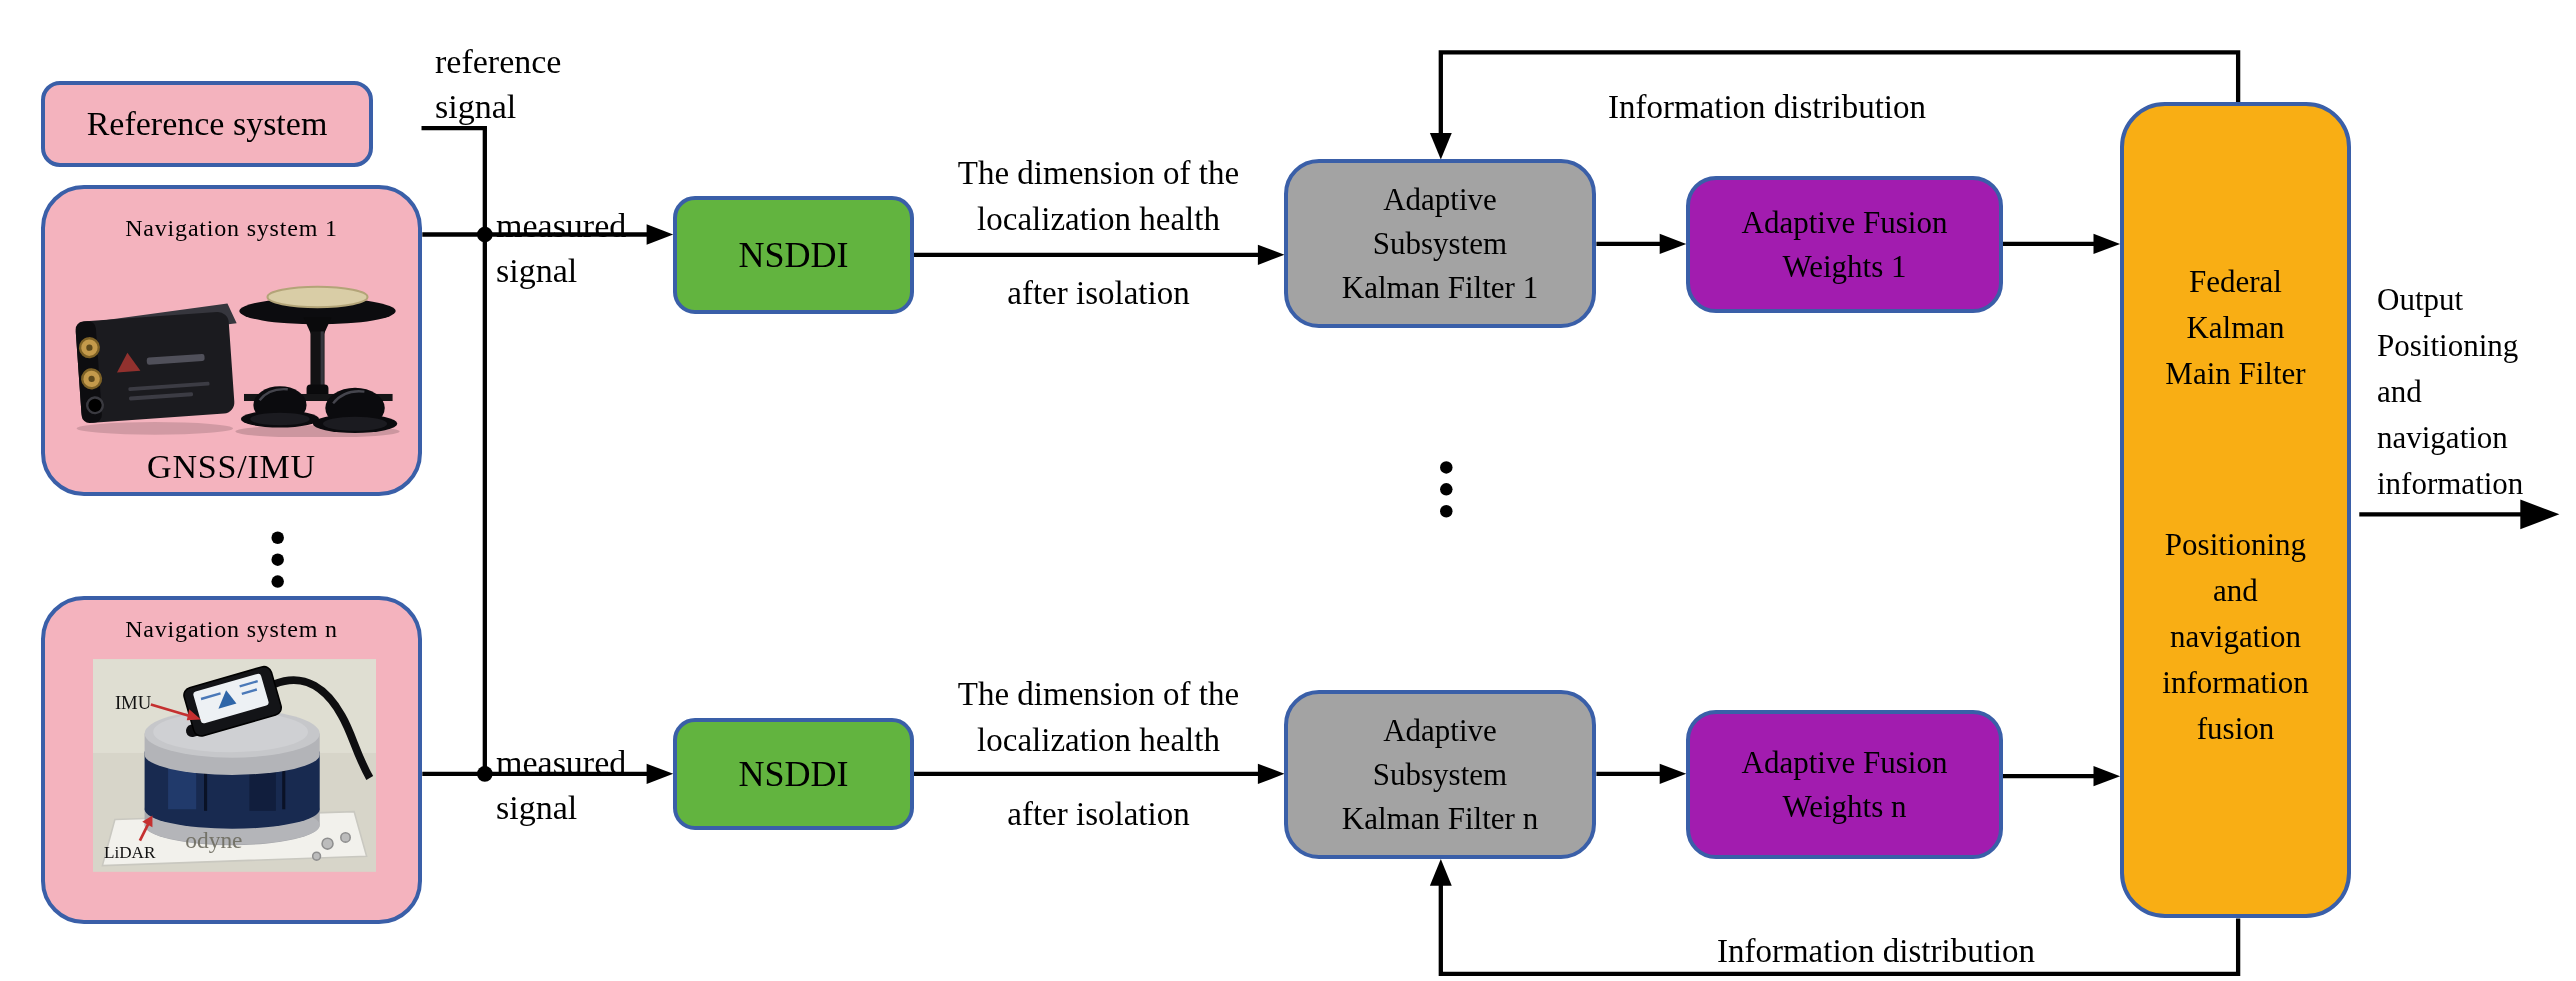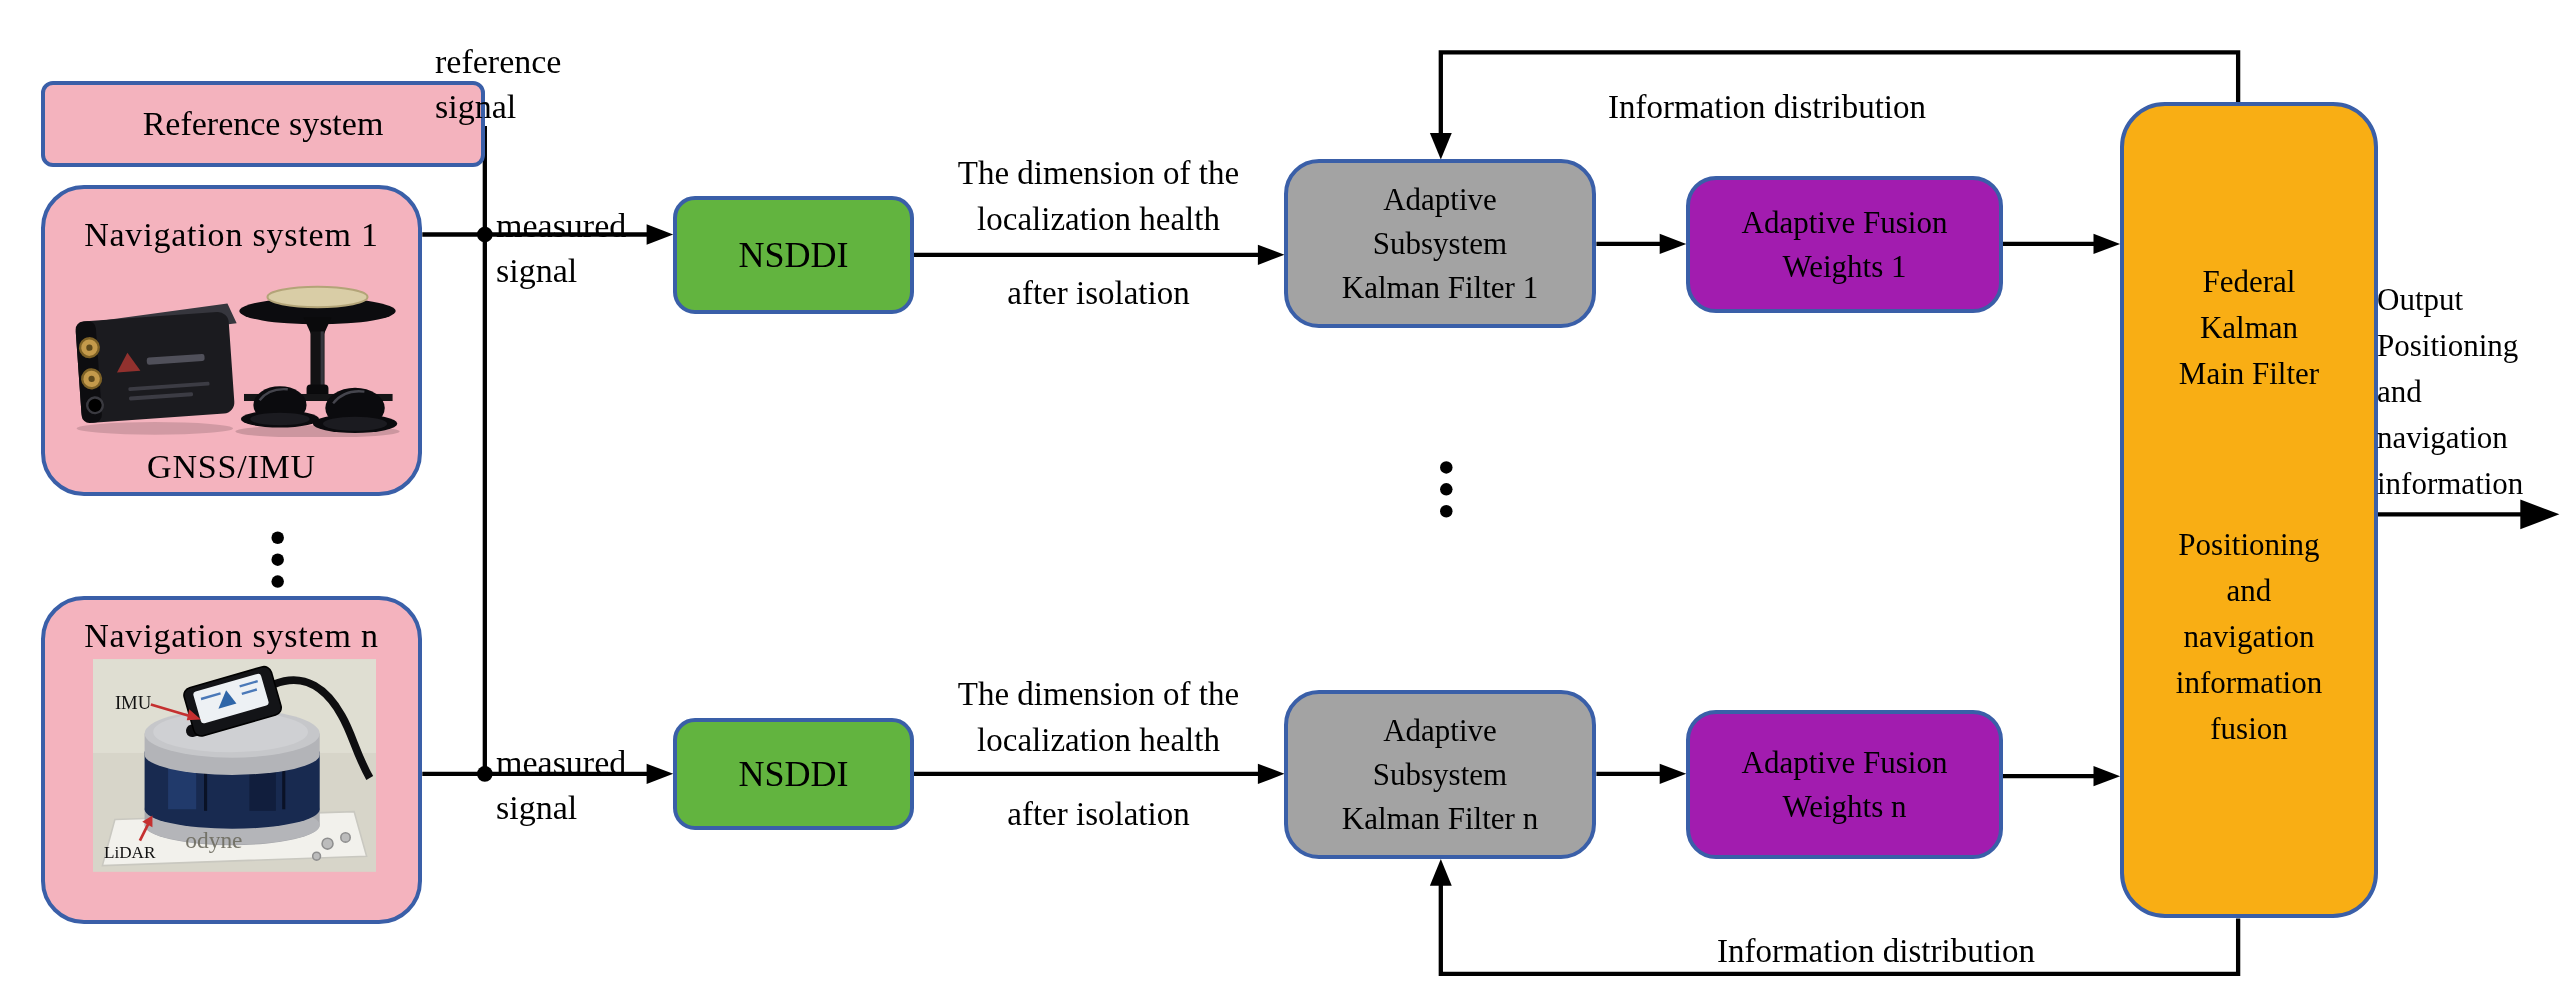--- a/index.html
+++ b/index.html
@@ -13,21 +13,21 @@
   .green{background:#62b43f;}
   .cyan{background:#a3a3a3;}
   .yellow{background:#a21caf;}
   .orange{background:#f9ae14;}
   .t44{font-size:34px;}
   .t40{font-size:31px;line-height:44px;}
   .t46{font-size:36px;}
   .lbl{position:absolute;font-size:34px;line-height:45px;white-space:nowrap;margin-top:8px;}
   .lbl-c{text-align:center;white-space:normal;}
   .navbox{justify-content:flex-start;}
-  .navtitle{font-size:34px;margin-top:0;letter-spacing:0.8px;}
+  .navtitle{font-size:24px;margin-top:0;letter-spacing:0.8px;}
   .navcap{position:absolute;left:0;right:0;text-align:center;font-size:34px;letter-spacing:0.8px;margin-top:11px;}
   .orangeblock{position:absolute;left:0;right:0;text-align:center;font-size:31px;line-height:46px;}
   .outlines div{height:46px;}
 </style>
 </head>
 <body>
 
 <div class="canvas">
 
   <svg class="layer" viewBox="0 0 3295 1255">
@@ -65,21 +65,21 @@
           <circle cx="355" cy="744" r="8"></circle>
       </g>
       <g>
         <circle cx="1850" cy="598" r="8"></circle>
           <circle cx="1850" cy="626" r="8"></circle>
           <circle cx="1850" cy="654" r="8"></circle>
       </g>
     </g>
   </svg>
 
-  <div class="node pink t44" style="left:41px;top:81px;width:444px;height:86px;border-radius:12px;">
+  <div class="node pink t44" style="left:41px;top:81px;width:332px;height:86px;border-radius:19px;">
     <span>Reference system</span>
   </div>
 
   <div class="node pink navbox" style="left:41px;top:185px;width:381px;height:311px;border-radius:43px;">
     <div class="navtitle" style="margin-top:23.5px;">Navigation system 1</div>
     <svg style="position:absolute;left:15.6px;top:72px;" width="348" height="176" viewBox="0 0 445 225">
       <ellipse cx="120" cy="214" rx="100" ry="8" fill="rgba(0,0,0,0.14)"></ellipse>
       <g transform="translate(18,78) rotate(-4)">
         <path d="M12 2 L196 -10 L206 16 L16 26 Z" fill="#36363d"></path>
         <rect x="0" y="0" width="196" height="130" rx="14" fill="#1b1b1f"></rect>
@@ -183,21 +183,21 @@
 
   <div class="node yellow t40" style="left:1686px;top:176px;width:317px;height:137px;border-radius:30px;">
     <div>Adaptive Fusion</div>
     <div>Weights 1</div>
   </div>
   <div class="node yellow t40" style="left:1686px;top:710px;width:317px;height:149px;border-radius:30px;">
     <div>Adaptive Fusion</div>
     <div>Weights n</div>
   </div>
 
-  <div class="node orange" style="left:2120px;top:102px;width:258px;height:816px;border-radius:45px;">
+  <div class="node orange" style="left:2120px;top:102px;width:231px;height:816px;border-radius:45px;">
     <div class="orangeblock" style="top:153px;">
       <div>Federal</div>
       <div>Kalman</div>
       <div>Main Filter</div>
     </div>
     <div class="orangeblock" style="top:416px;">
       <div>Positioning</div>
       <div>and</div>
       <div>navigation</div>
       <div>information</div>

